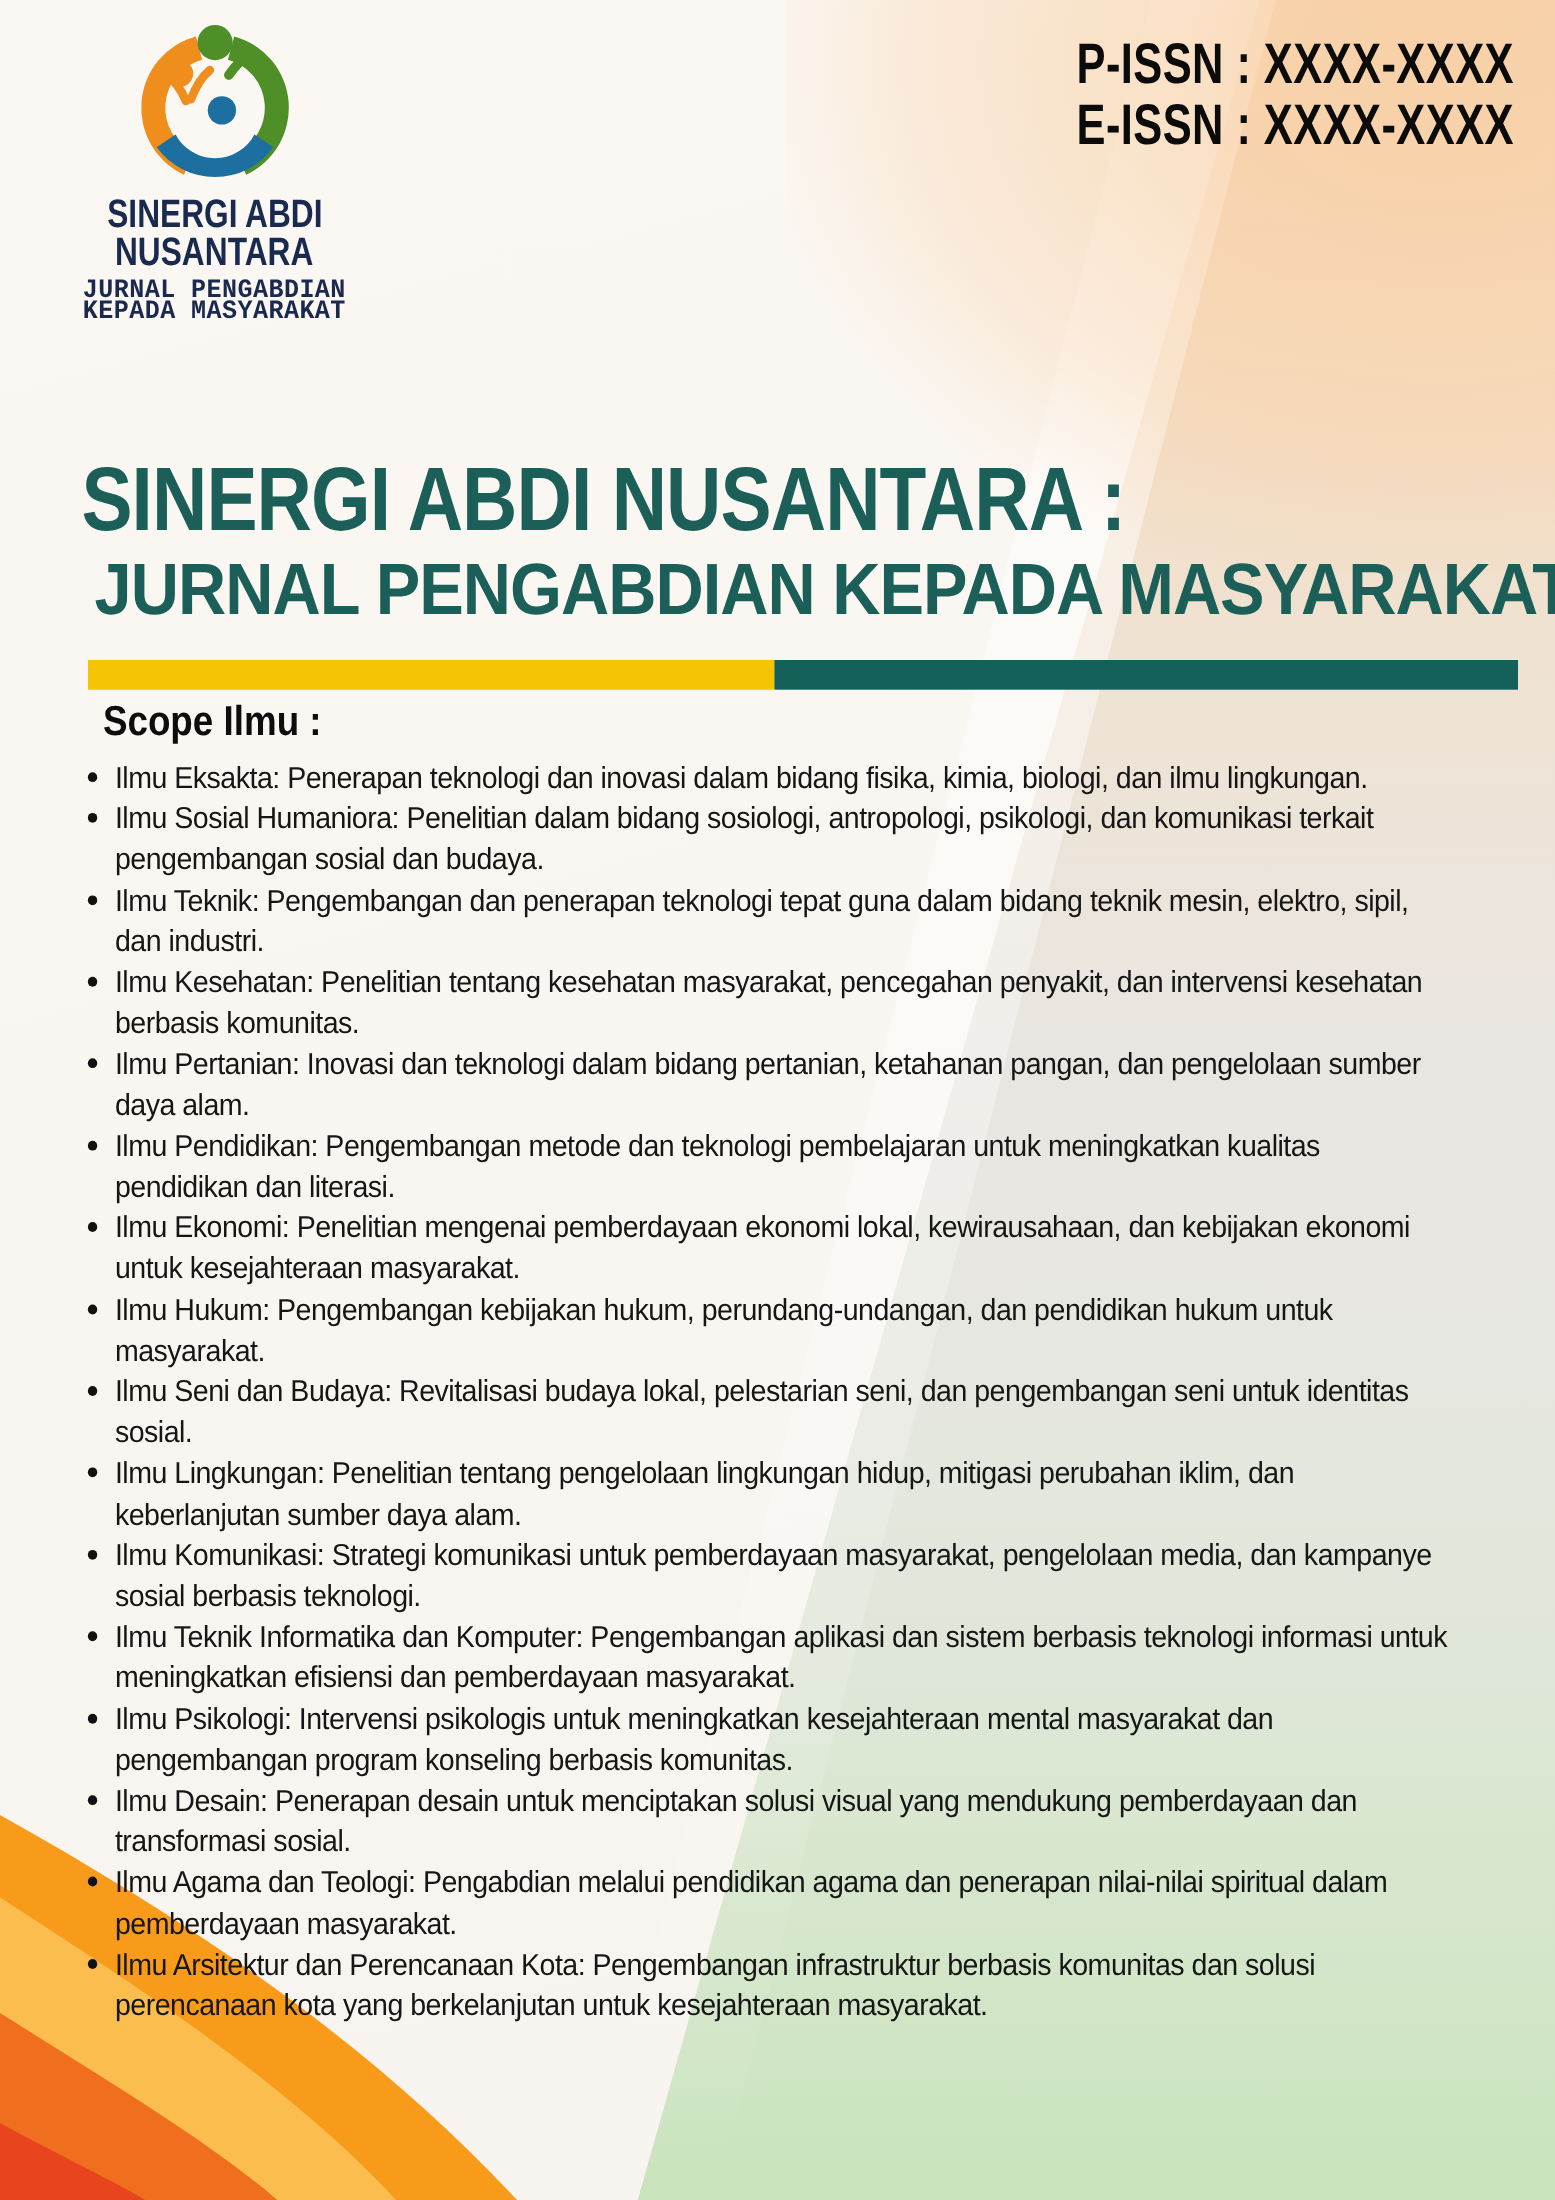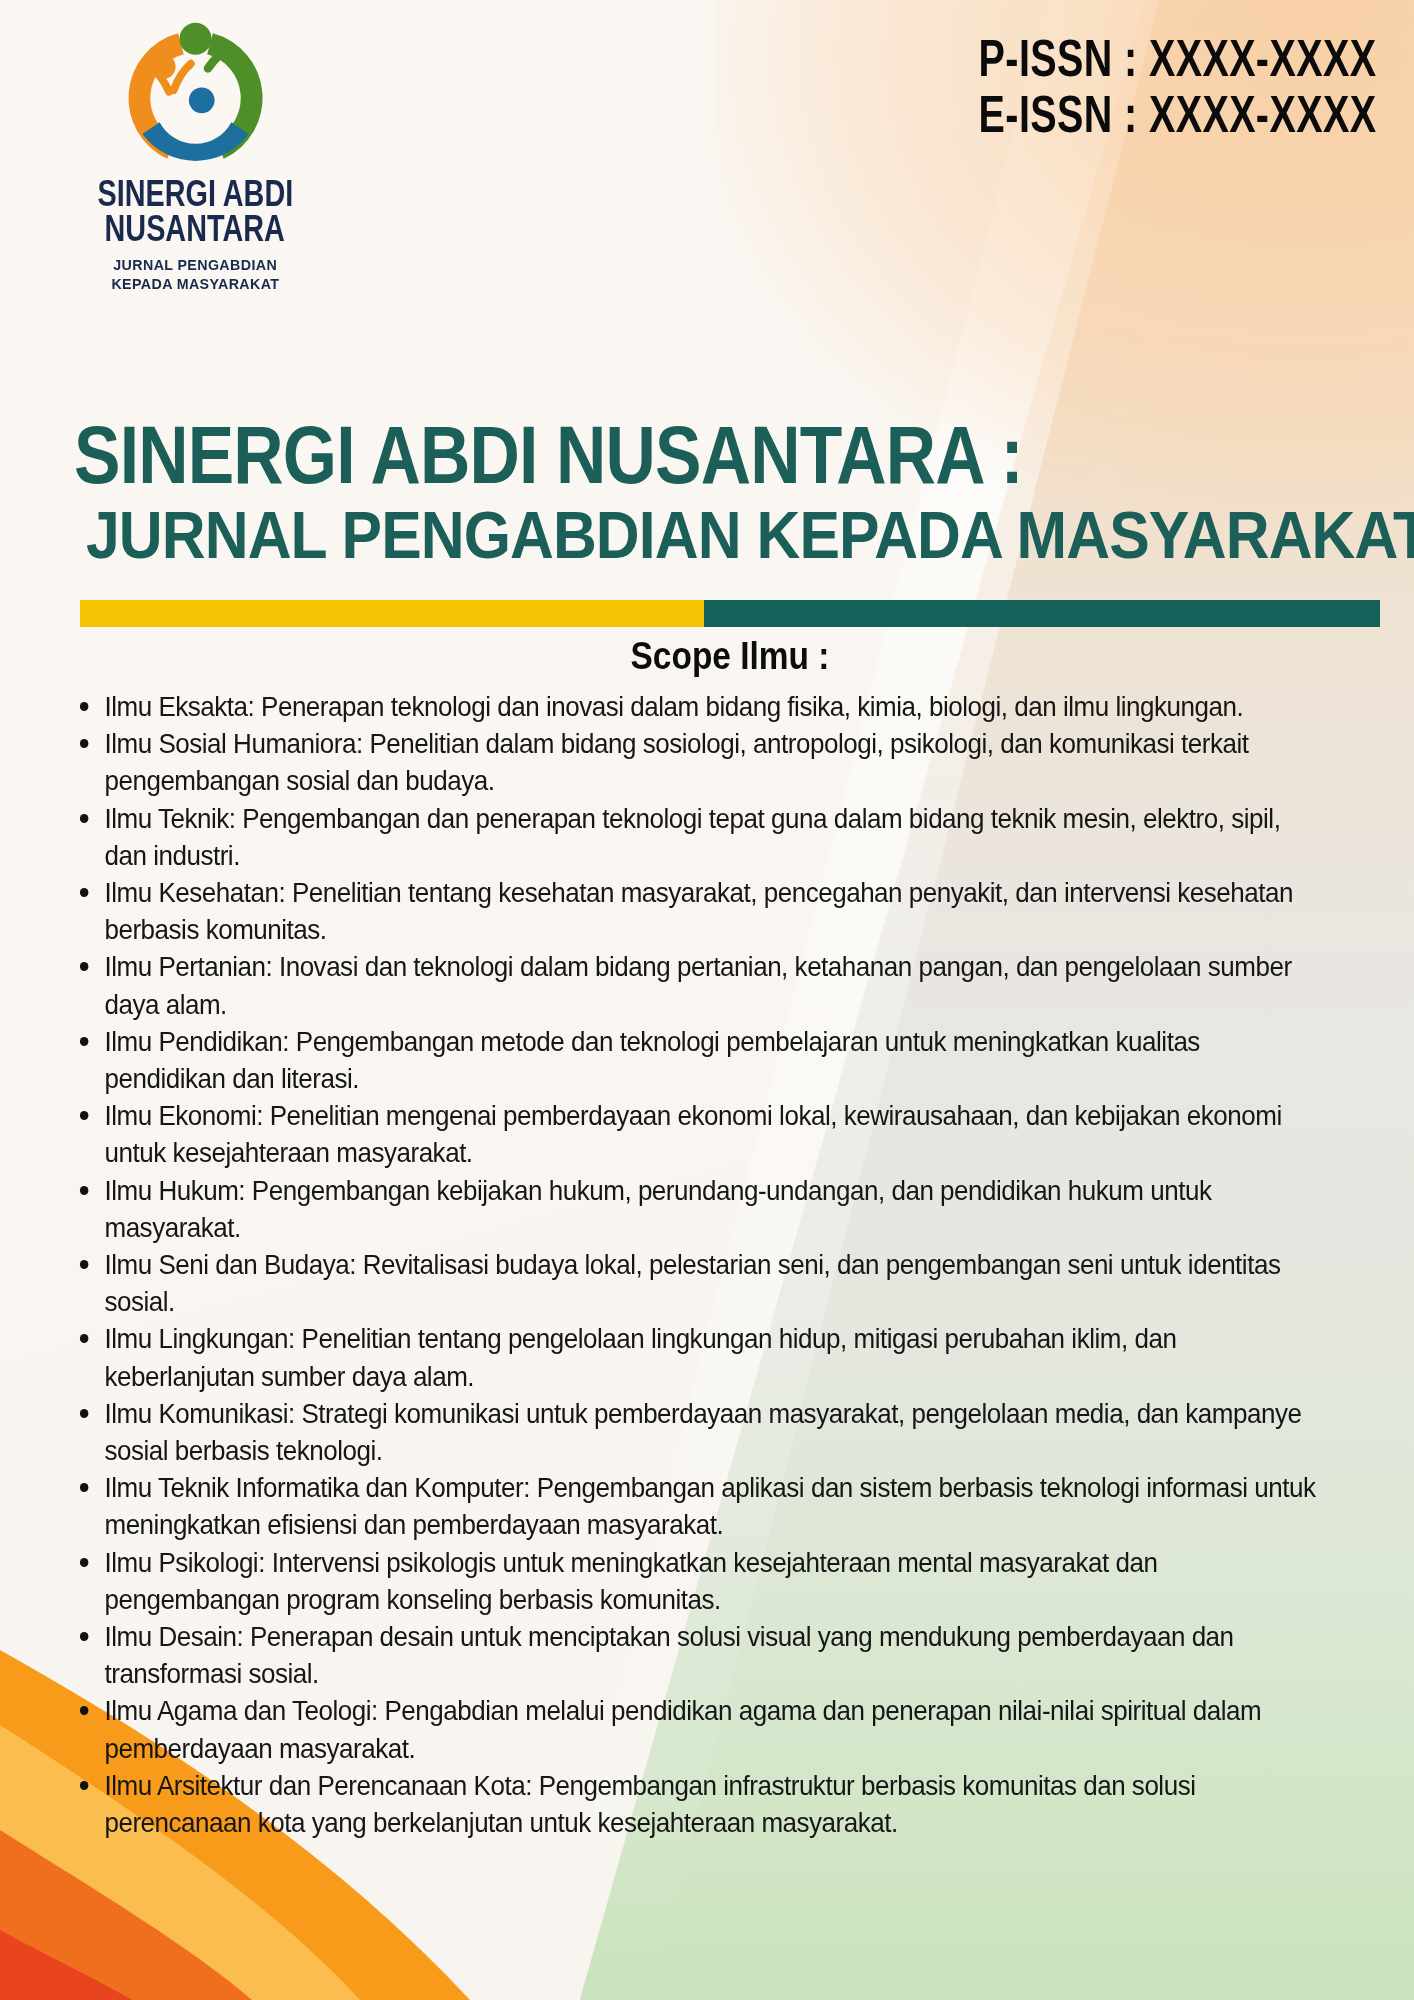--- a/index.html
+++ b/index.html
@@ -30,38 +30,38 @@
     background:radial-gradient(ellipse at 85% 10%,rgba(248,208,166,0.9) 0%,rgba(248,208,166,0.35) 55%,rgba(248,208,166,0) 75%);
   }
   .waves{position:absolute;left:0;bottom:0;width:580px;height:370px;}
   
   .logo{position:absolute;left:55px;top:12px;width:280px;text-align:center;color:#1A2A4F;}
   .logo svg.mark{display:block;margin:8px auto 0;}
   .logo .acronym{margin-top:0px;font-size:106px;line-height:98px;font-weight:bold;letter-spacing:-2px;}
   .logo .acronym span{display:inline-block;transform:scaleX(0.9);}
   .logo .name{font-size:36px;line-height:35px;font-weight:bold;}
   .logo .name span{display:inline-block;transform:scaleX(0.8);}
-  .logo .tagline{margin-top:9px;font-size:15px;line-height:19px;font-weight:bold;letter-spacing:0.4px;}
+  .logo .tagline{margin-top:9px;font-size:24px;line-height:19px;font-weight:bold;letter-spacing:0.4px;font-family:Liberation Mono, monospace;}
   .logo .tagline span{display:inline-block;transform:scaleX(0.95);}
   
   .issn{position:absolute;right:38px;top:30px;text-align:right;color:#0b0b0b;
         font-weight:bold;font-size:52px;line-height:56px;}
   .issn div{white-space:nowrap;}
   .issn span{display:inline-block;transform:scaleX(0.76);transform-origin:100% 50%;letter-spacing:0.5px;}
   
   .title1{position:absolute;left:74px;top:412px;font-size:82px;line-height:86px;font-weight:bold;color:#1B5F58;white-space:nowrap;}
   .title1 span{display:inline-block;transform:scaleX(0.85);transform-origin:0 50%;letter-spacing:-1px;}
   .title2{position:absolute;left:86px;top:500px;font-size:66px;line-height:70px;font-weight:bold;color:#1B5F58;white-space:nowrap;}
   .title2 span{display:inline-block;transform:scaleX(0.92);transform-origin:0 50%;letter-spacing:-1px;}
   
   .bar{position:absolute;left:80px;top:600px;width:1300px;height:27px;display:flex;}
   .bar .seg-yellow{width:48%;height:100%;background:#F5C402;}
   .bar .seg-teal{width:52%;height:100%;background:#14615A;}
   
-  .scope-head{position:absolute;left:80px;top:634px;width:1300px;text-align:center;
+  .scope-head{position:absolute;left:80px;top:634px;width:1300px;text-align:left;
               font-size:38px;line-height:44px;font-weight:bold;color:#0d0d0d;}
   .scope-head span{display:inline-block;transform:scaleX(0.88);}
   .scope-list{
     position:absolute;left:78px;top:688px;width:1322px;
     transform:scaleX(0.945);transform-origin:0 0;
     margin:0;padding:0;list-style:none;
     font-size:27.5px;line-height:37.2px;letter-spacing:-0.5px;color:#161616;
   }
   .scope-list li{position:relative;padding-left:28px;margin:0;}
   .scope-list .bullet{position:absolute;left:2px;top:14px;width:9px;height:9px;border-radius:50%;background:#111;}

